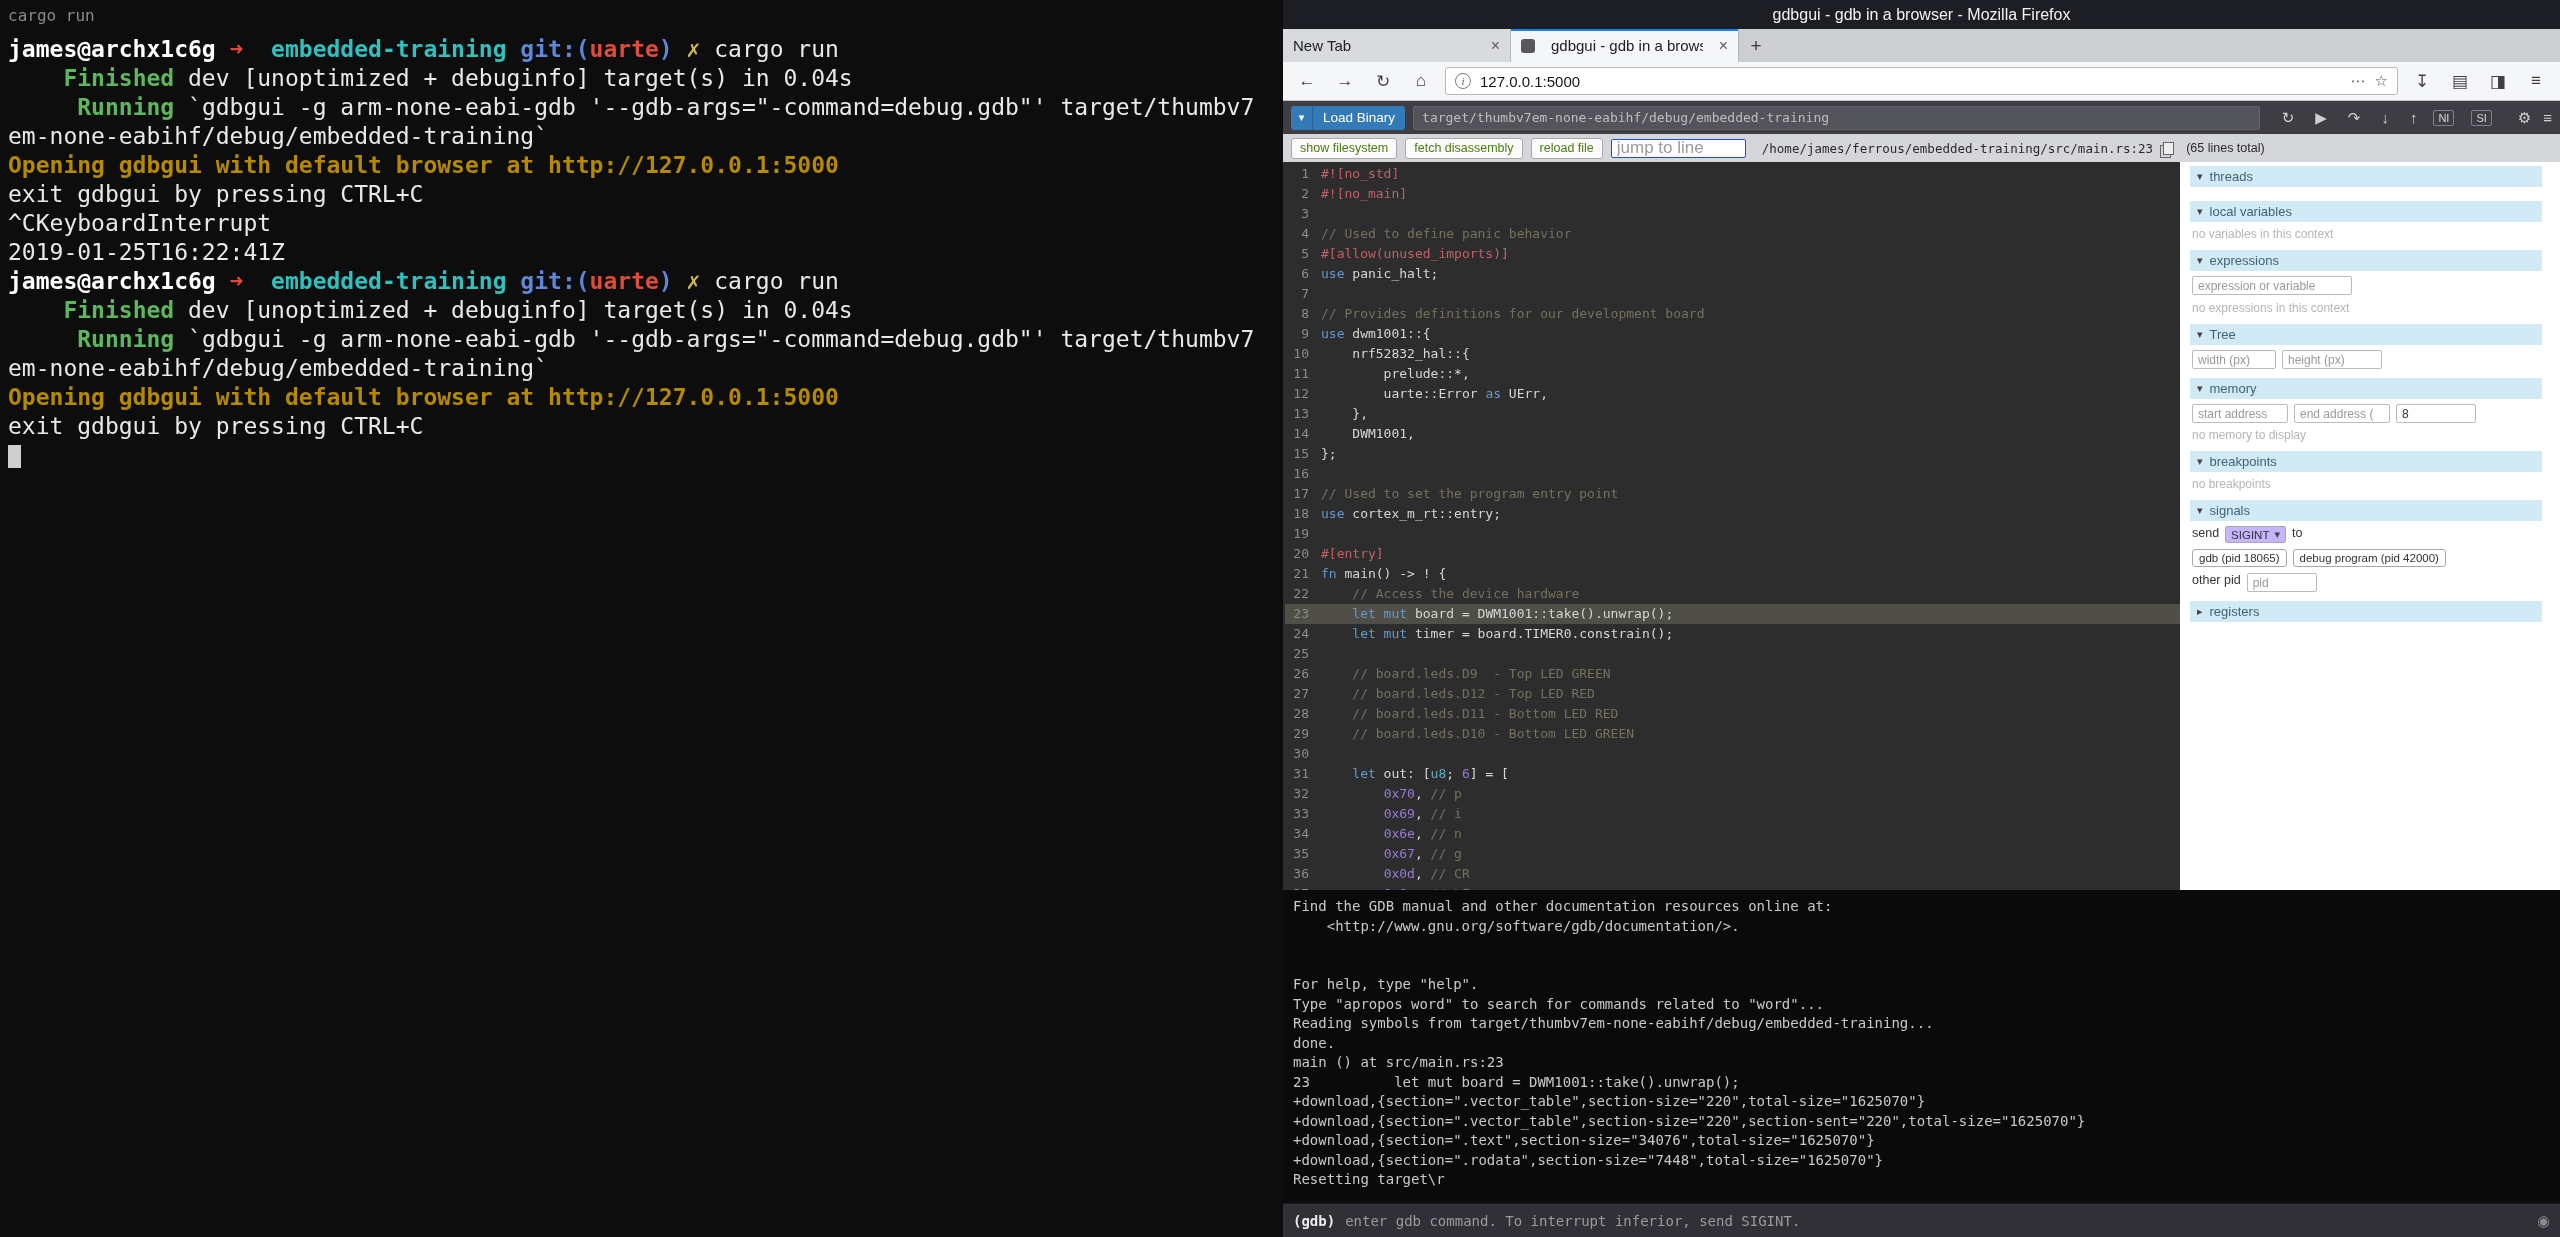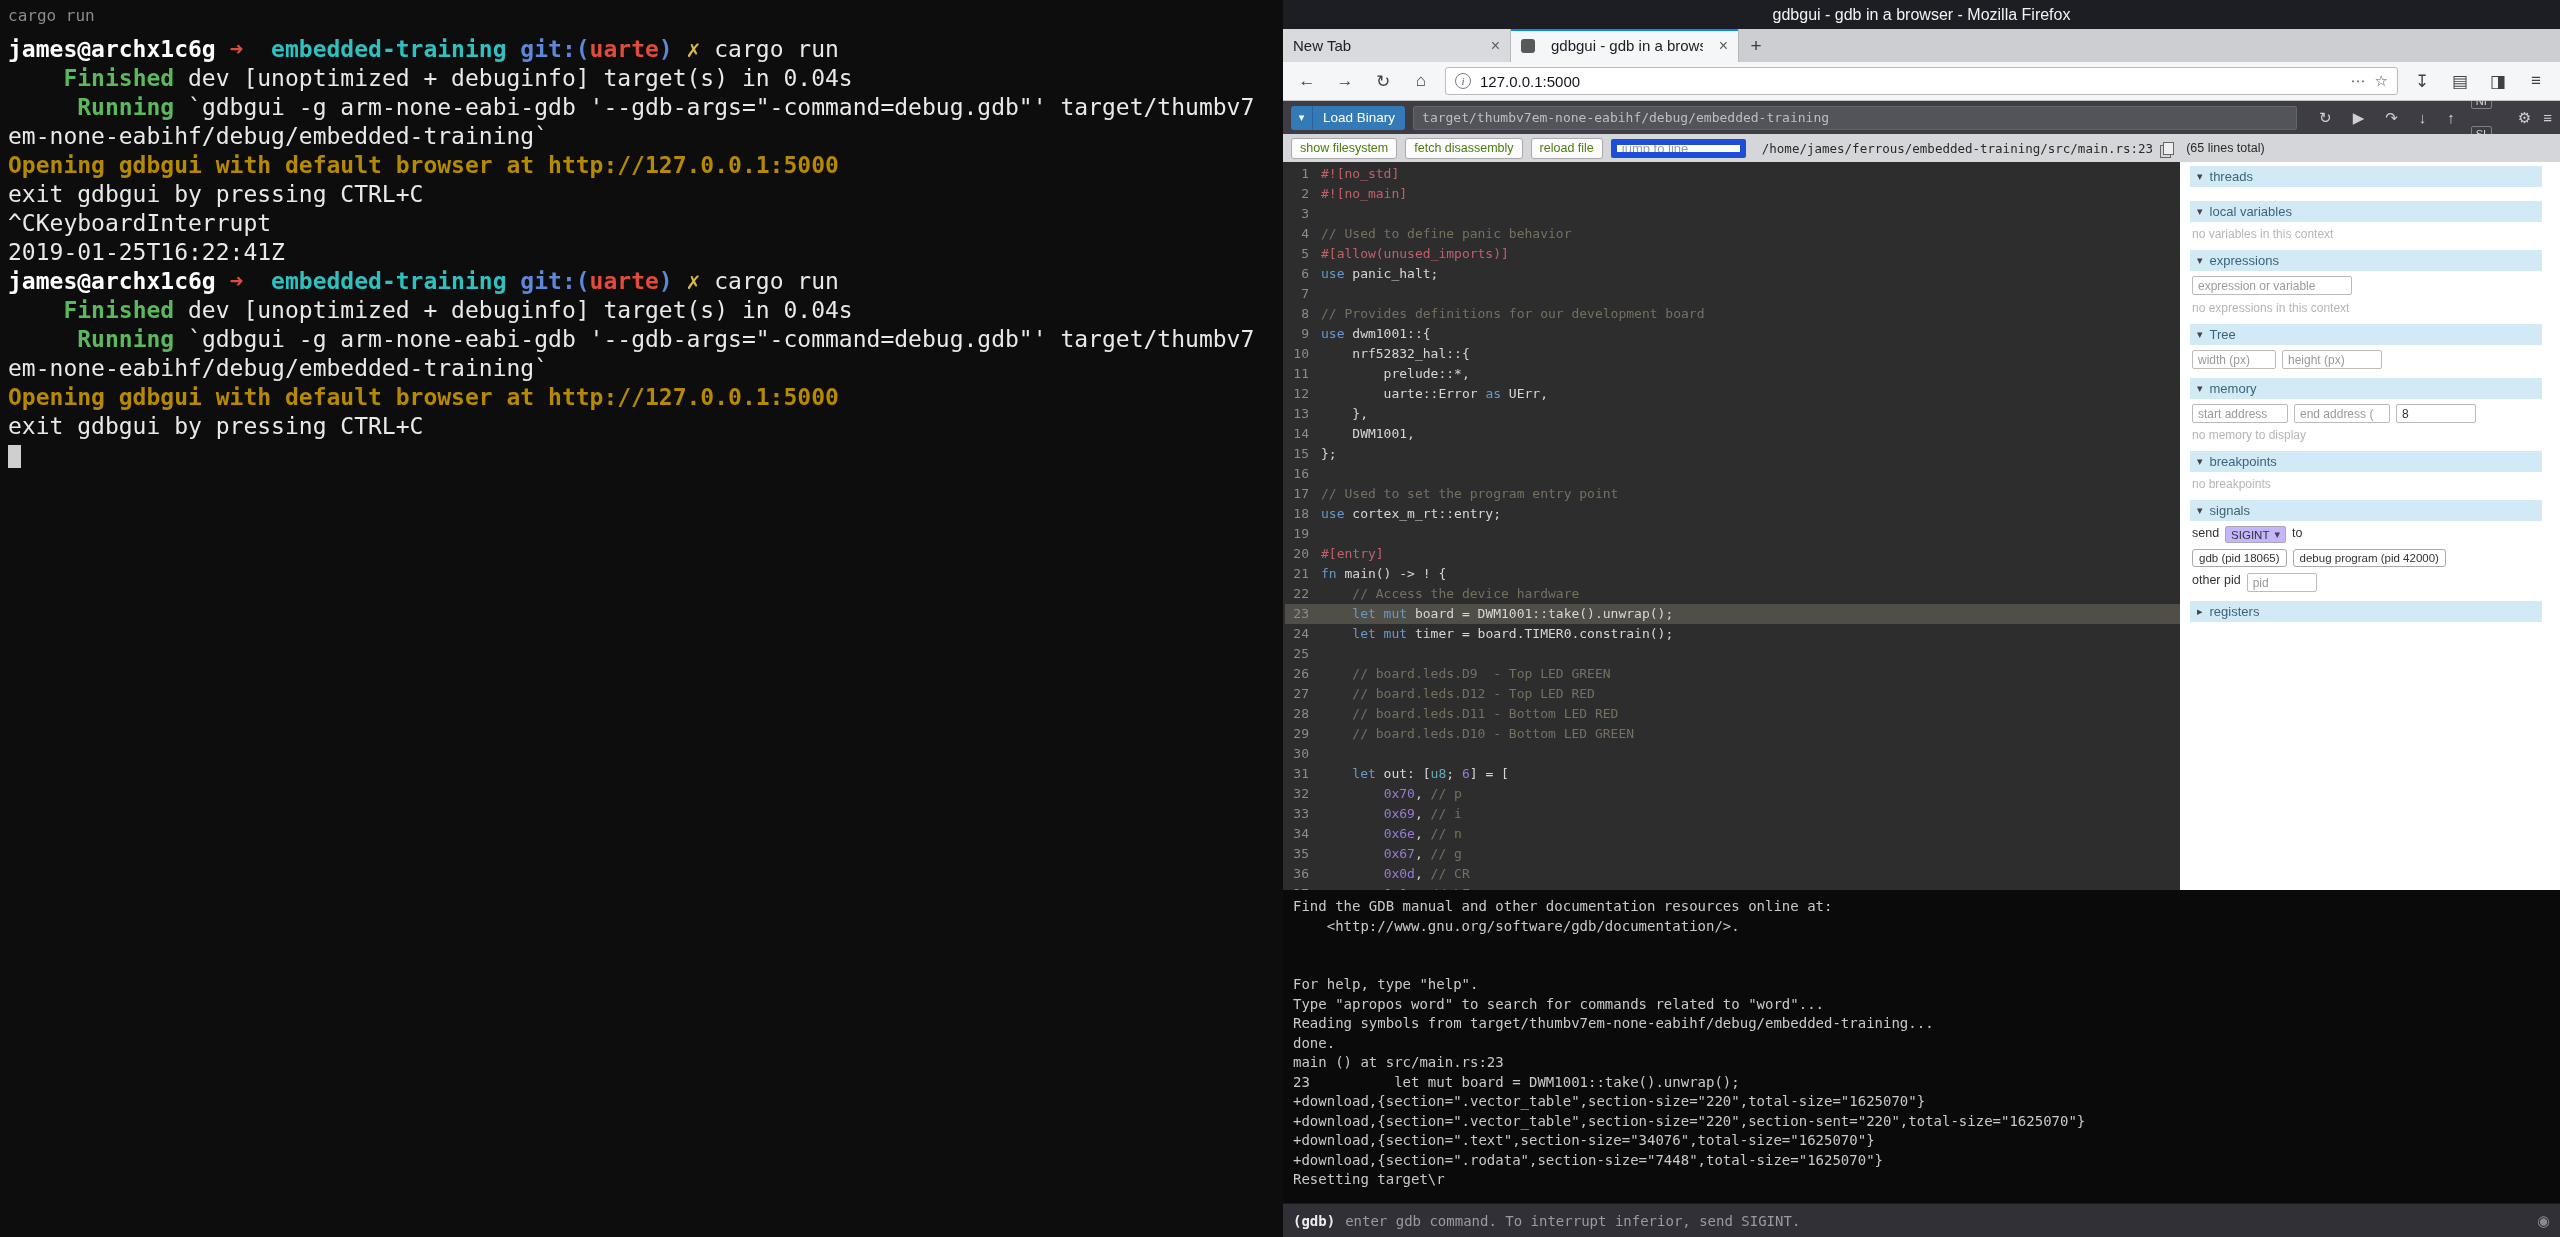--- a/index.html
+++ b/index.html
@@ -43,26 +43,26 @@
 
   
   .gdbgui{flex:1;display:flex;flex-direction:column;overflow:hidden;background:#fff;}
   .gdb-topbar{height:33px;background:#3d3d43;display:flex;align-items:center;padding:0 8px;flex-shrink:0;}
   .lb-group{display:flex;height:24px;flex-shrink:0;}
   .lb-caret{width:22px;background:var(--accent,#337ab7);color:#fff;border:none;border-right:1px solid #2a639c;border-radius:3px 0 0 3px;font-size:11px;cursor:pointer;}
   .lb-main{background:var(--accent,#337ab7);color:#fff;border:none;border-radius:0 3px 3px 0;font-size:13.5px;padding:0 10px;cursor:pointer;}
   .binary-input{flex:1;height:24px;background:#53535a;border:1px solid #64646b;border-radius:2px;color:#bdbdc3;font:13px "DejaVu Sans Mono",monospace;padding:0 8px;margin-left:8px;outline:none;}
   .dbg-controls{display:flex;gap:21px;margin:0 16px 0 22px;}
   .dbg-btn{color:#cfcfd4;font-size:15px;cursor:pointer;}
-  .mode-toggles{display:flex;gap:17px;margin-right:14px;flex-direction:column;}
+  .mode-toggles{display:flex;gap:17px;margin-right:14px;}
   .mode{border:1px solid #80808a;color:#d5d5da;font-size:11px;padding:1px 4px;border-radius:2px;}
   .top-icon{color:#cfcfd4;font-size:15px;margin-left:12px;}
   .gdb-filebar{height:28px;background:#d5d6d9;display:flex;align-items:center;padding:0 8px;gap:8px;flex-shrink:0;font-size:12.5px;}
   .fb-btn{background:#fbfbfb;border:1px solid #a9a9ad;border-radius:3px;height:21px;padding:0 8px;font-size:12.5px;color:#4d7c0f;cursor:pointer;}
-  .jump-input{width:135px;height:19px;border:6px solid #1d4ed8;border-radius:2px;font-size:13px;padding:0 5px;outline:none;}
+  .jump-input{width:135px;height:19px;border:1px solid #1d4ed8;border-radius:2px;font-size:17px;padding:0 5px;outline:none;}
   .file-path{font:12.5px "DejaVu Sans Mono",monospace;color:#2a2a2a;margin-left:8px;}
   .copy-icon{width:11px;height:13px;border:1px solid #666;background:#eee;box-shadow:-3px 3px 0 -1px #d5d6d9,-3px 3px 0 0 #666;margin:0 4px 0 2px;}
   .lines-total{color:#2a2a2a;font-size:12.5px;}
 
   .gdb-main{flex:1;display:flex;overflow:hidden;background:#fff;}
   .code-area{flex:1;background:#2d2d2d;overflow:hidden;padding:2px 0 0 2px;}
   .code-line{display:flex;height:20px;font:13px/20px "DejaVu Sans Mono",monospace;}
   .code-line.current{background:var(--curline,#4f4f47);}
   .ln{width:36px;text-align:right;padding-right:12px;color:#8c8c8c;flex-shrink:0;cursor:pointer;}
   .lc{white-space:pre;color:#d6d6d6;}

